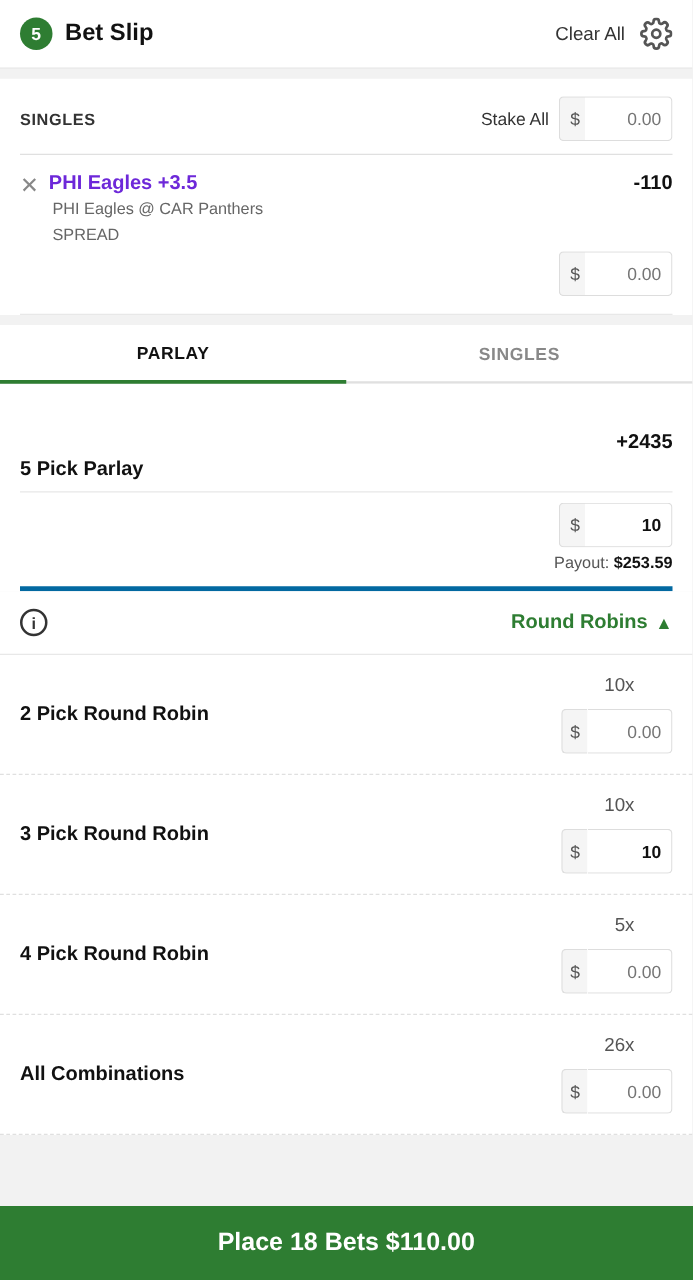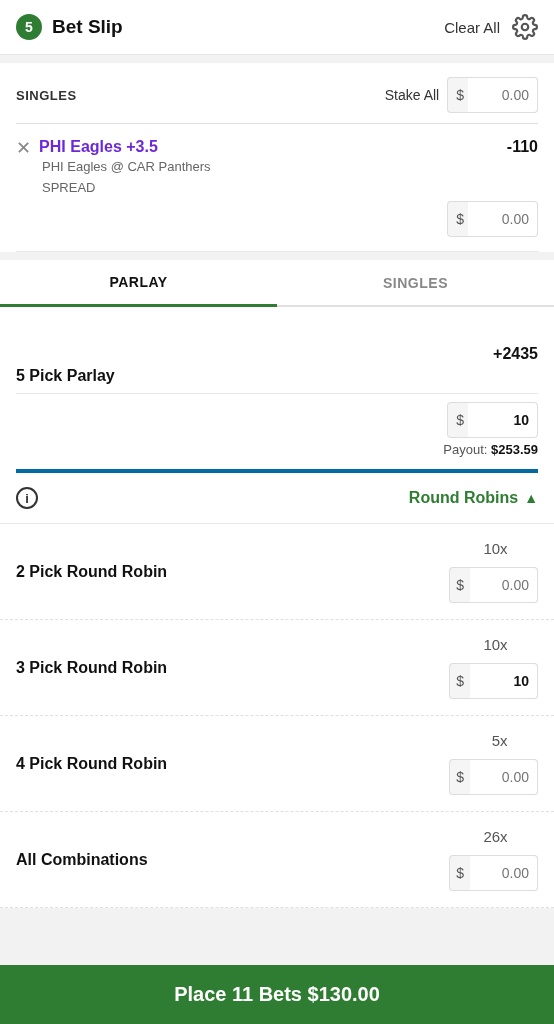--- a/index.html
+++ b/index.html
@@ -480,14 +480,14 @@
           <span class="dollar-box">$</span>
           <input class="rr-input" type="text" value="" placeholder="0.00" style="">
         </div>
       </div>
     </div>
   </div>
 
 <div class="spacer-bottom"></div>
 
 <div class="place-bets-bar">
-  <button class="place-bets-btn">Place 11 Bets $130.00</button>
+  <button class="place-bets-btn">Place 18 Bets $110.00</button>
 </div>
 
 </body></html>

